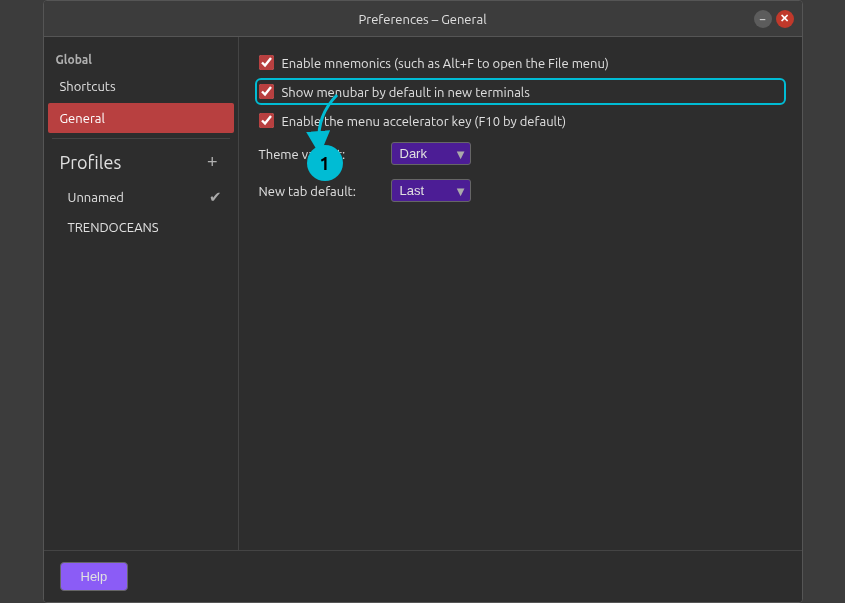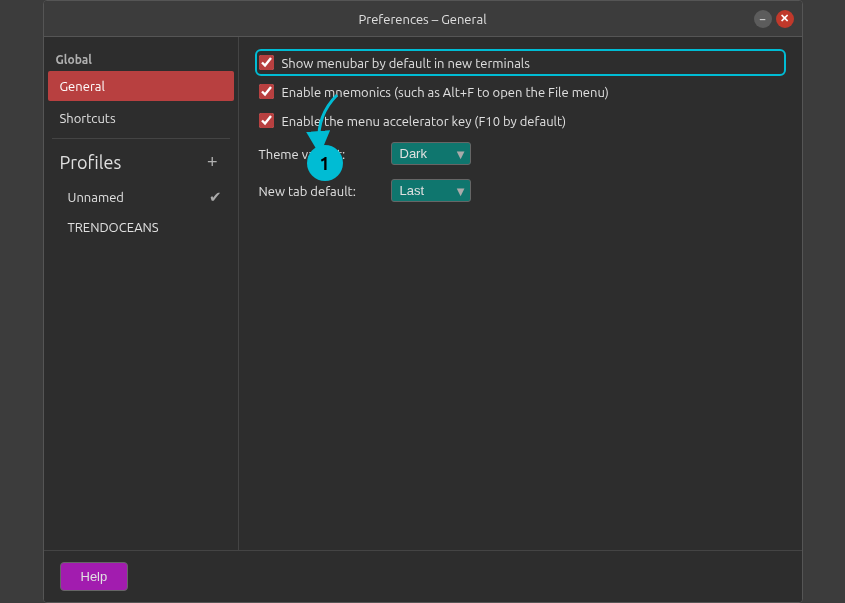--- a/index.html
+++ b/index.html
@@ -179,21 +179,21 @@
     .form-label {
       color: #e0e0e0;
       font-size: 13px;
       min-width: 120px;
     }
     .select-wrapper {
       position: relative;
       display: inline-block;
     }
     .form-select {
-      background: #0f766e;
+      background: #4c1d95;
       color: #e0e0e0;
       border: 1px solid #666;
       border-radius: 3px;
       padding: 3px 24px 3px 8px;
       font-size: 13px;
       appearance: none;
       cursor: pointer;
       min-width: 80px;
     }
     .select-arrow {
@@ -209,21 +209,21 @@
       height: 52px;
       background: #2d2d2d;
       border-top: 1px solid #444;
       display: flex;
       align-items: center;
       justify-content: space-between;
       padding: 0 16px;
       flex-shrink: 0;
     }
     .footer-btn {
-      background: #a21caf;
+      background: #8b5cf6;
       color: #e0e0e0;
       border: 1px solid #666;
       border-radius: 4px;
       padding: 6px 20px;
       font-size: 13px;
       cursor: pointer;
     }
     
     .annotation {
       position: absolute;
@@ -269,25 +269,25 @@
       <button class="btn-minimize">–</button>
       <button class="btn-close">✕</button>
     </div>
   </div>
 
   <div class="content">
 
     <div class="sidebar">
       <div class="sidebar-section-label">Global</div>
 
+      <div class="sidebar-item">
+        <span>Shortcuts</span>
+      </div>
       <div class="sidebar-item active">
         <span>General</span>
-      </div>
-      <div class="sidebar-item">
-        <span>Shortcuts</span>
       </div>
 
       <div class="divider"></div>
 
       <div class="sidebar-profiles-header">
         <span class="sidebar-profiles-label">Profiles</span>
         <button class="add-profile-btn">+</button>
       </div>
 
       <div class="profile-item">
@@ -298,28 +298,28 @@
       </div>
       <div class="profile-item">
         <div class="profile-item-row">
           <span>TRENDOCEANS</span>
         </div>
       </div>
     </div>
 
     <div class="main-content" style="position:relative;">
 
+      <div class="checkbox-row">
+        <input type="checkbox" class="checkbox-input" checked="" style="">
+        <label class="checkbox-label">Enable mnemonics (such as Alt+F to open the File menu)</label>
+      </div>
+
       <div class="checkbox-row focused">
         <input type="checkbox" class="checkbox-input" checked="" style="">
         <label class="checkbox-label">Show menubar by default in new terminals</label>
-      </div>
-
-      <div class="checkbox-row">
-        <input type="checkbox" class="checkbox-input" checked="" style="">
-        <label class="checkbox-label">Enable mnemonics (such as Alt+F to open the File menu)</label>
       </div>
 
       <div class="checkbox-row">
         <input type="checkbox" class="checkbox-input" checked="" style="">
         <label class="checkbox-label">Enable the menu accelerator key (F10 by default)</label>
       </div>
 
       <div class="form-row">
         <span class="form-label">Theme variant:</span>
         <div class="select-wrapper">

